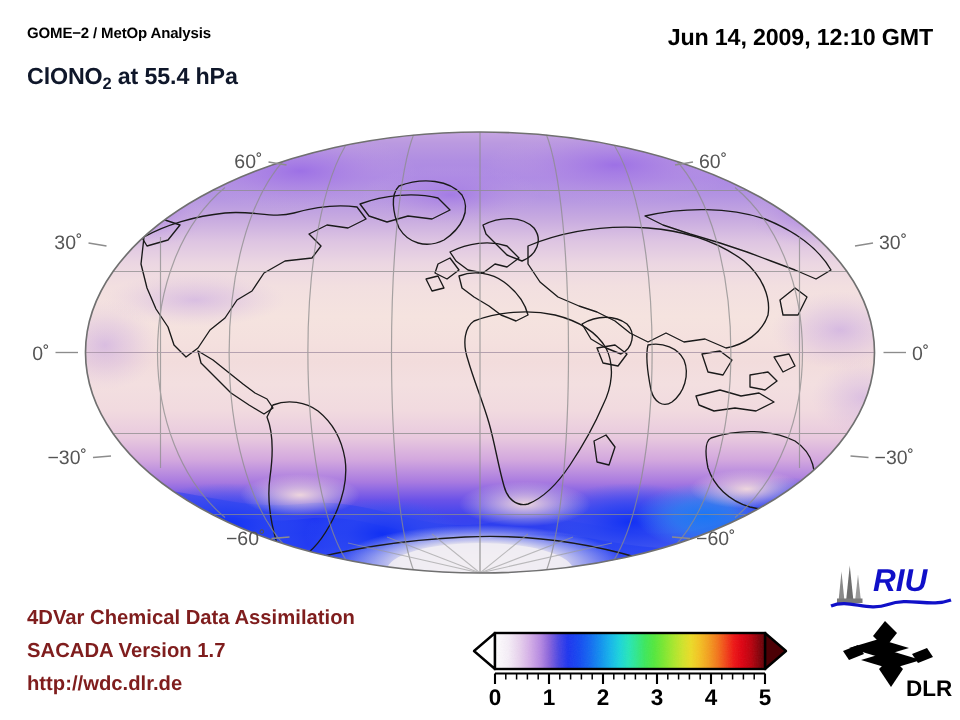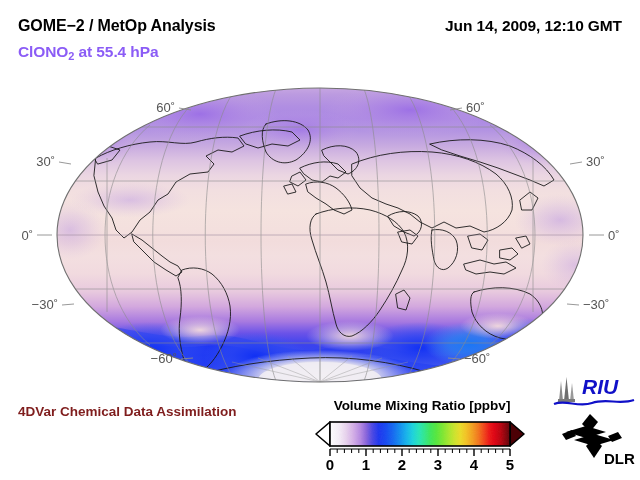--- a/index.html
+++ b/index.html
@@ -16,33 +16,33 @@
     height: 480px;
     background: #ffffff;
     overflow: hidden;
   }
 
   
   #title-line1 {
     position: absolute;
     left: 18px;
     top: 17px;
-    font-size: 16px;
+    font-size: 10px;
     font-weight: bold;
     color: #000000;
     white-space: nowrap;
     letter-spacing: -0.1px;
   }
   #title-line2 {
     position: absolute;
     left: 18px;
     top: 43px;
     font-size: 15.5px;
     font-weight: bold;
-    color: #8b5cf6;
+    color: #0f172a;
     white-space: nowrap;
     letter-spacing: -0.1px;
   }
   #title-line2 sub {
     font-size: 11px;
     vertical-align: baseline;
     position: relative;
     top: 3px;
   }
   #datestamp {
@@ -411,24 +411,25 @@
         <line x1="567" y1="224" x2="579" y2="225" stroke="#8c8c8c" stroke-width="0.9"></line>
 
         <text class="lat-label" x="464" y="283" text-anchor="start">−60˚</text>
         <line x1="448" y1="278" x2="460" y2="279" stroke="#8c8c8c" stroke-width="0.9"></line>
       </g>
     </svg>
   </div>
 
   <div id="footer-text">
     <div>4DVar Chemical Data Assimilation</div>
+    <div>SACADA Version 1.7</div>
+    <div>http://wdc.dlr.de</div>
   </div>
 
   <div id="colorbar-block">
-    <div id="cb-title">Volume Mixing Ratio [ppbv]</div>
 
     <svg id="cb-svg" width="232" height="55" viewBox="0 0 232 55">
       <defs>
         <linearGradient id="cbGrad" x1="0" y1="0" x2="1" y2="0">
           <stop offset="0.00" stop-color="#ffffff"></stop>
           <stop offset="0.05" stop-color="#f6eef8"></stop>
           <stop offset="0.09" stop-color="#e8d2ee"></stop>
           <stop offset="0.13" stop-color="#d4aee8"></stop>
           <stop offset="0.17" stop-color="#b487e2"></stop>
           <stop offset="0.20" stop-color="#8a64dc"></stop>

